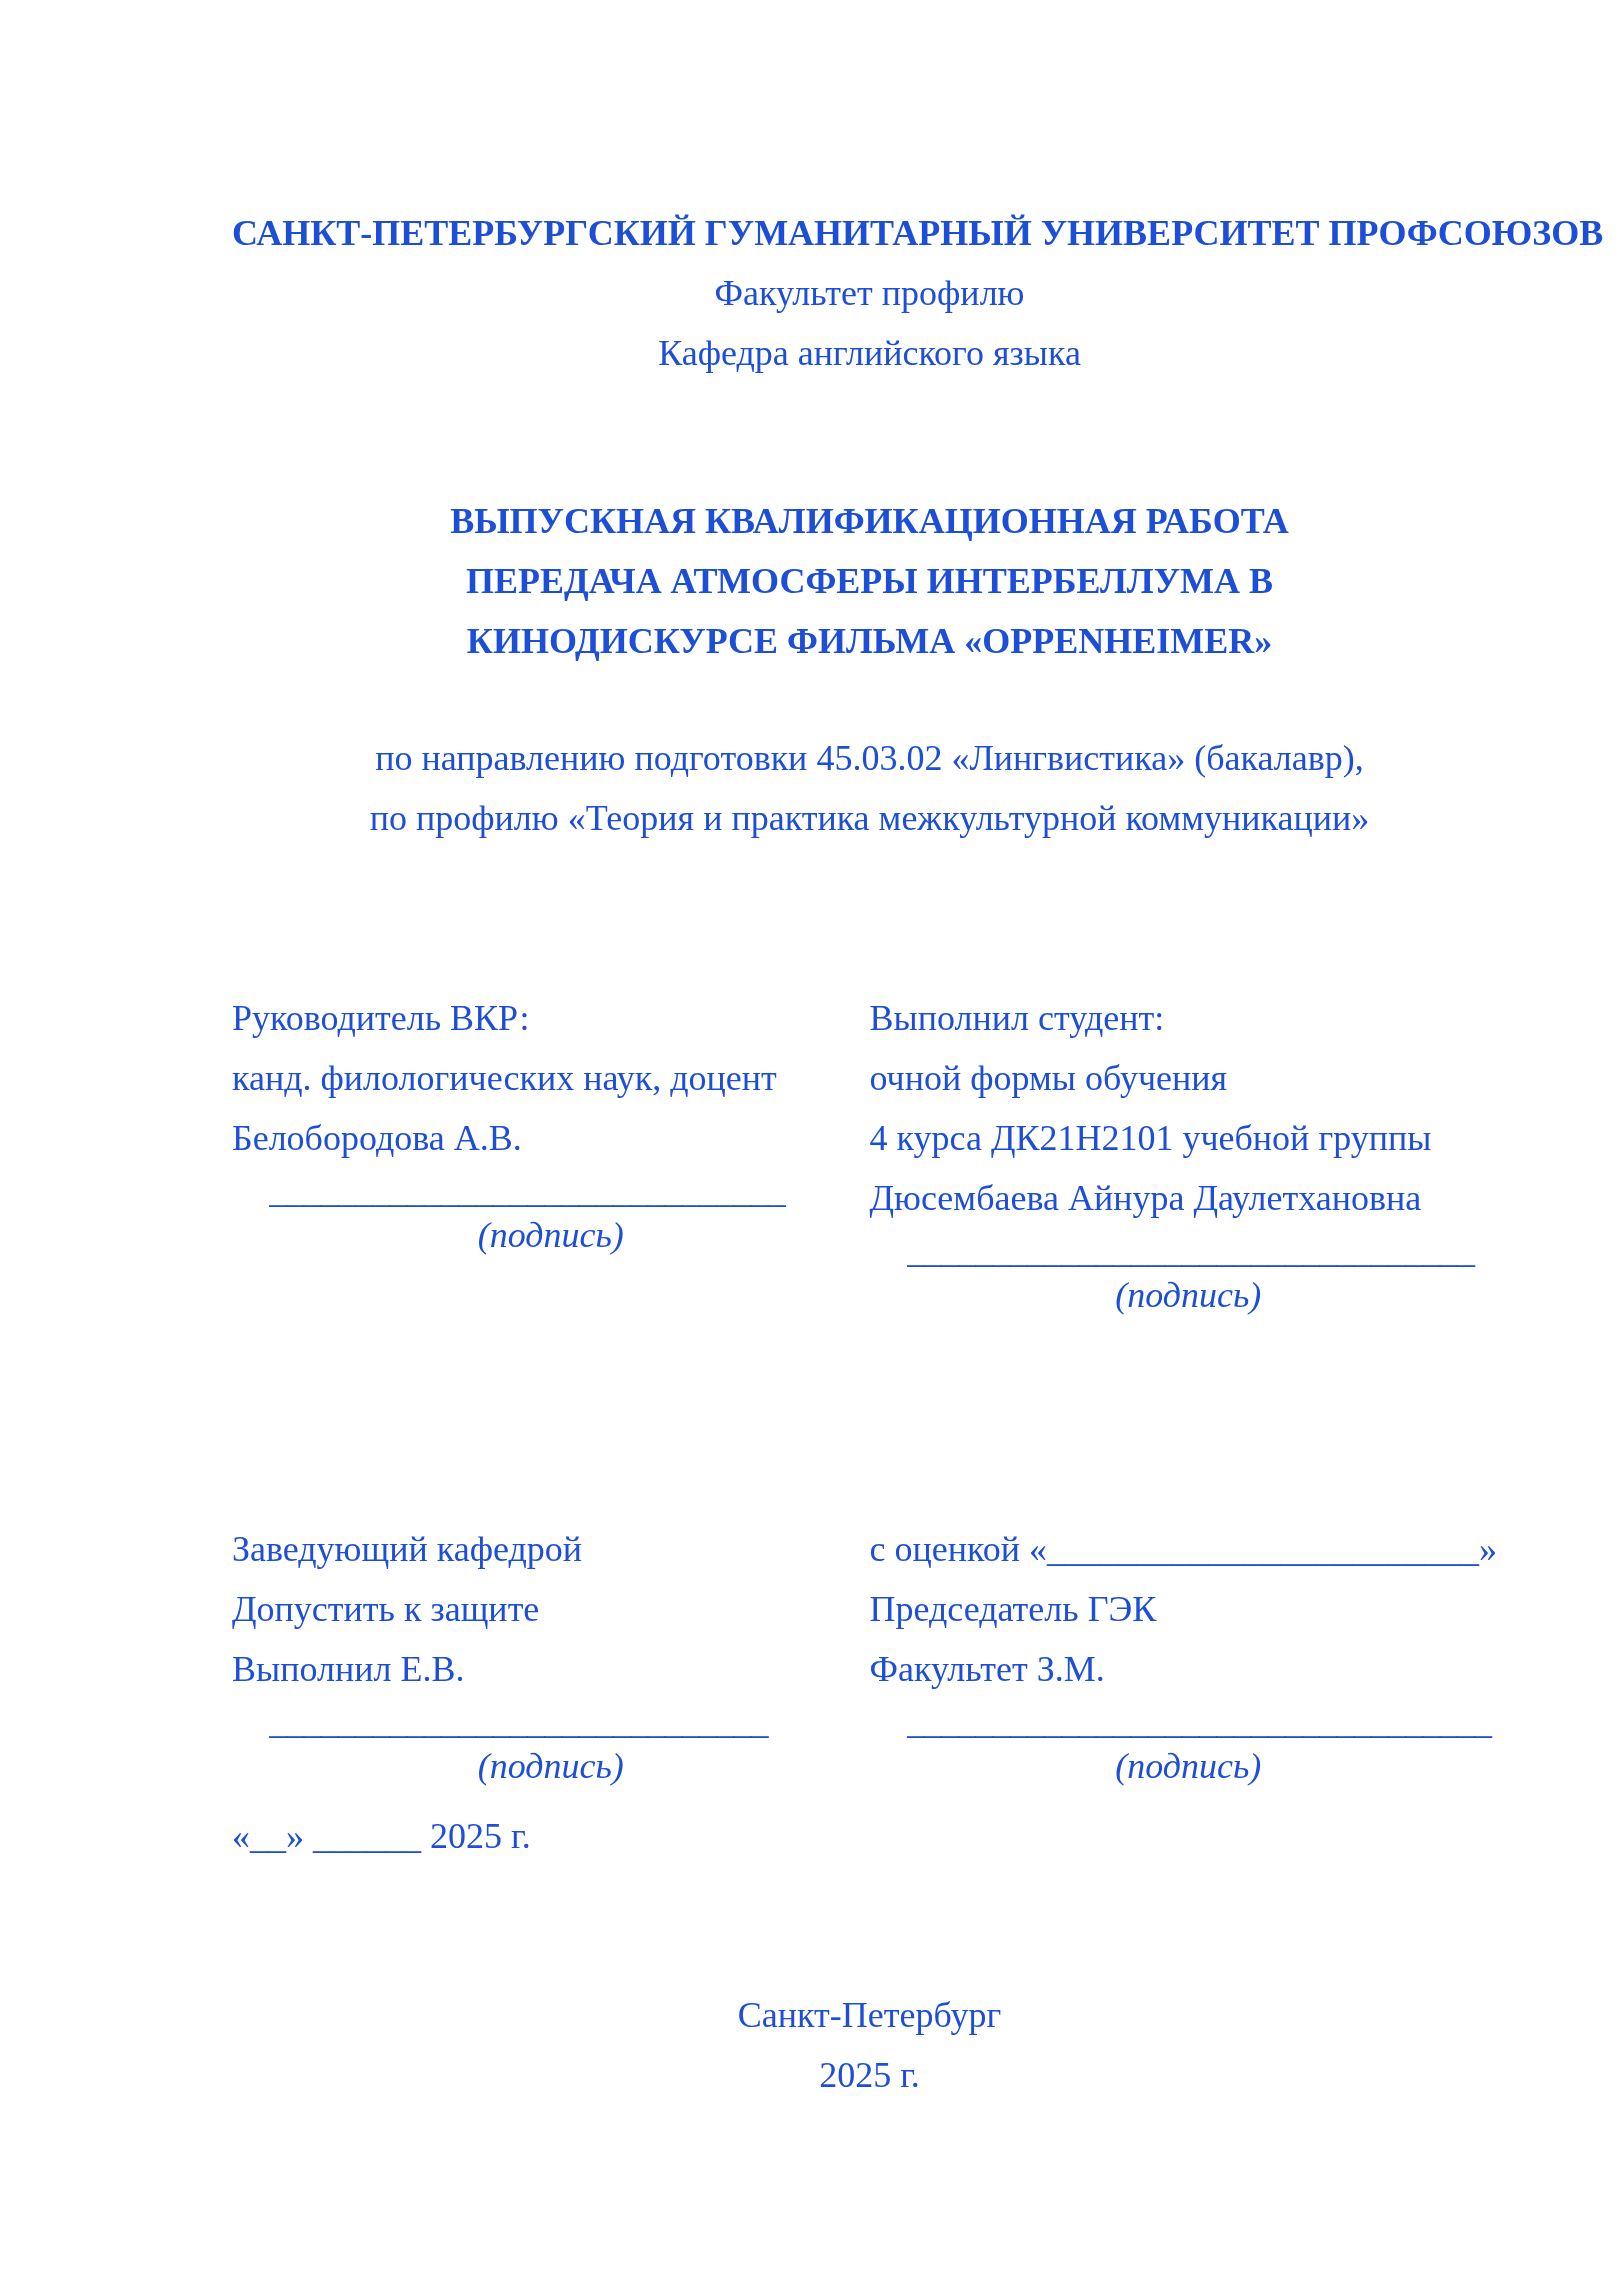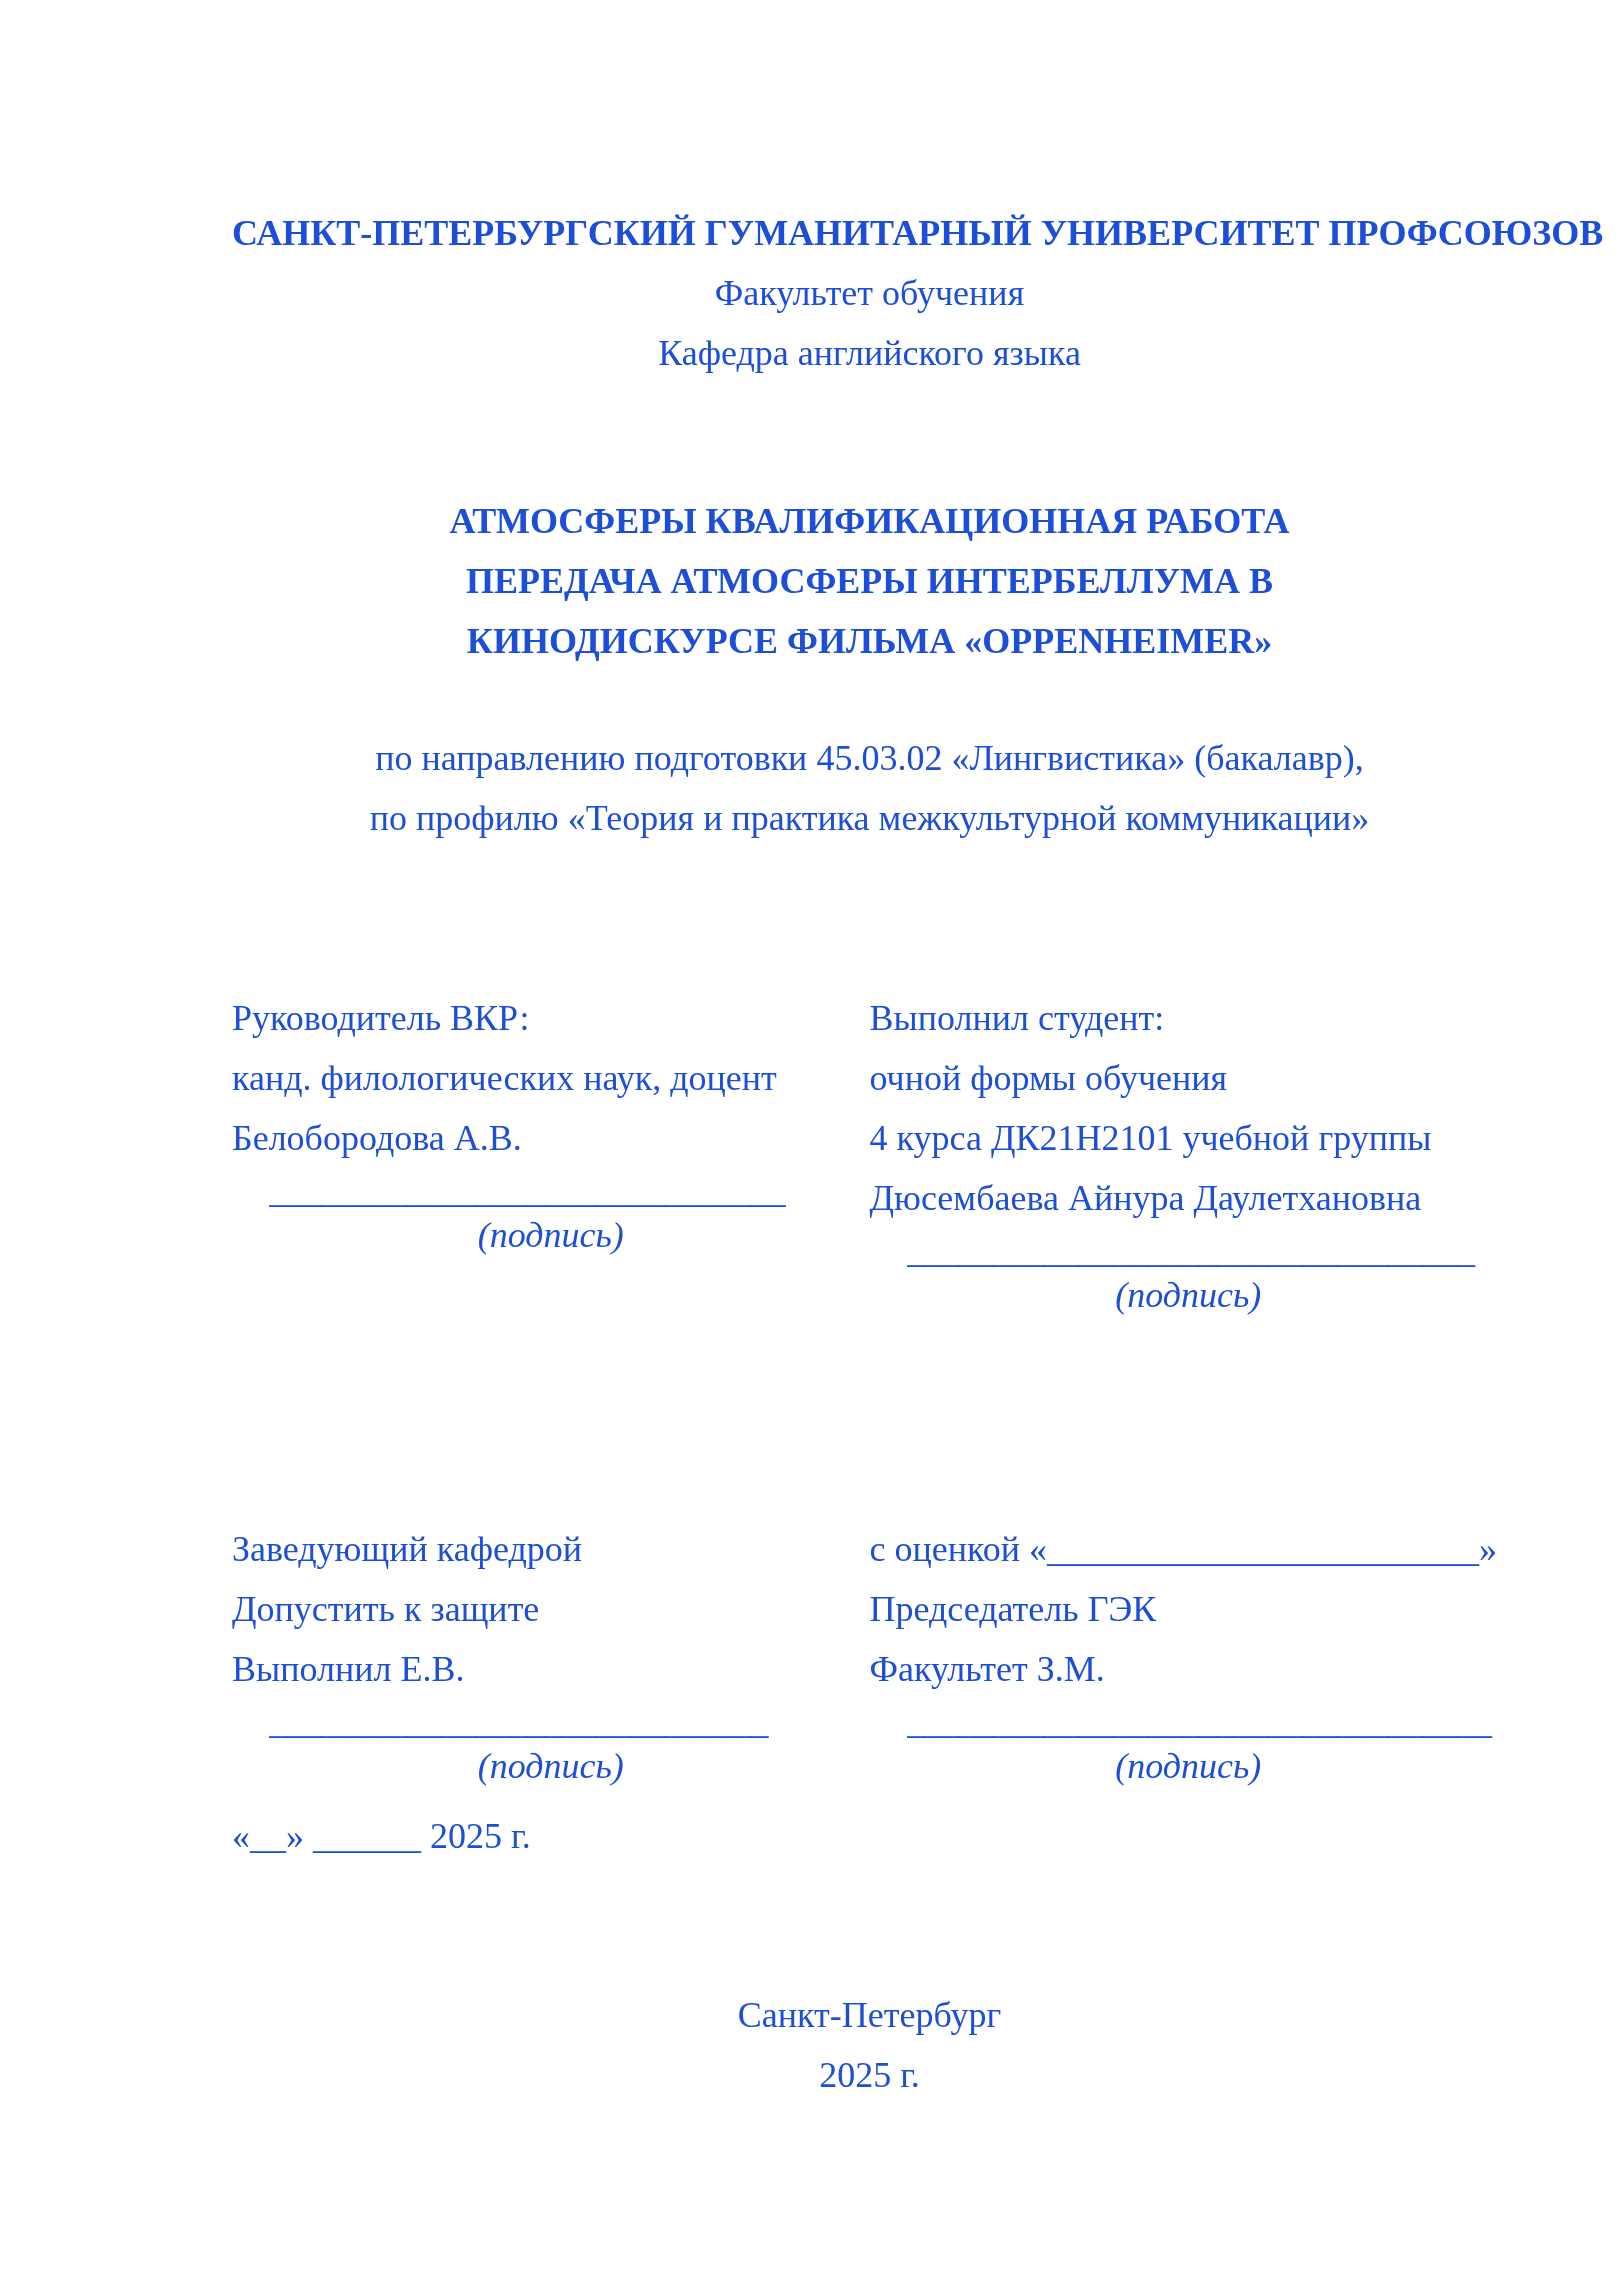--- a/index.html
+++ b/index.html
@@ -51,26 +51,26 @@
   .date-row { margin-top: 15.7px; }
 </style>
 </head>
 <body>
 
 <div class="page">
   <div class="content">
 
     <div class="header-block">
       <div class="line center bold">САНКТ-ПЕТЕРБУРГСКИЙ ГУМАНИТАРНЫЙ УНИВЕРСИТЕТ ПРОФСОЮЗОВ</div>
-      <div class="line center">Факультет обучения</div>
+      <div class="line center">Факультет профилю</div>
       <div class="line center">Кафедра английского языка</div>
     </div>
 
     <div class="title-block">
-      <div class="line center bold">АТМОСФЕРЫ КВАЛИФИКАЦИОННАЯ РАБОТА</div>
+      <div class="line center bold">ВЫПУСКНАЯ КВАЛИФИКАЦИОННАЯ РАБОТА</div>
       <div class="line center bold">ПЕРЕДАЧА АТМОСФЕРЫ ИНТЕРБЕЛЛУМА В</div>
       <div class="line center bold">КИНОДИСКУРСЕ ФИЛЬМА «OPPENHEIMER»</div>
     </div>
 
     <div class="program-block">
       <div class="line center">по направлению подготовки 45.03.02 «Лингвистика» (бакалавр),</div>
       <div class="line center">по профилю «Теория и практика межкультурной коммуникации»</div>
     </div>
 
     <div class="two-col sig-middle">

